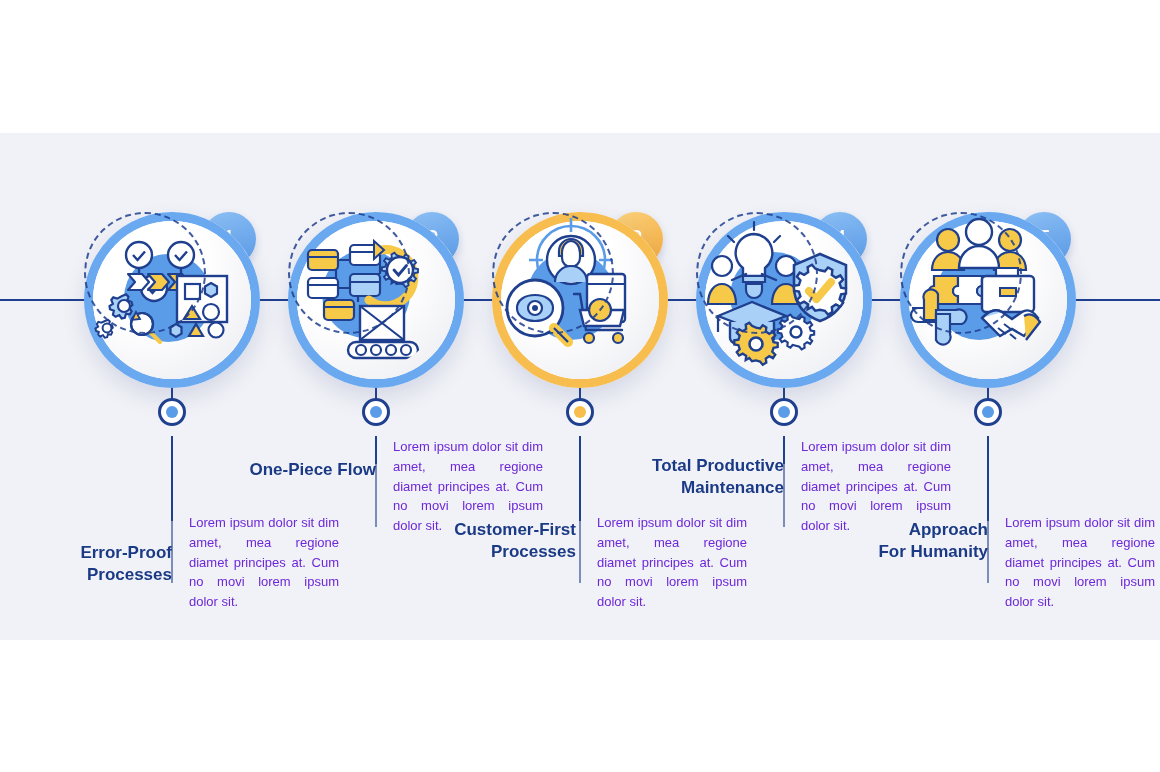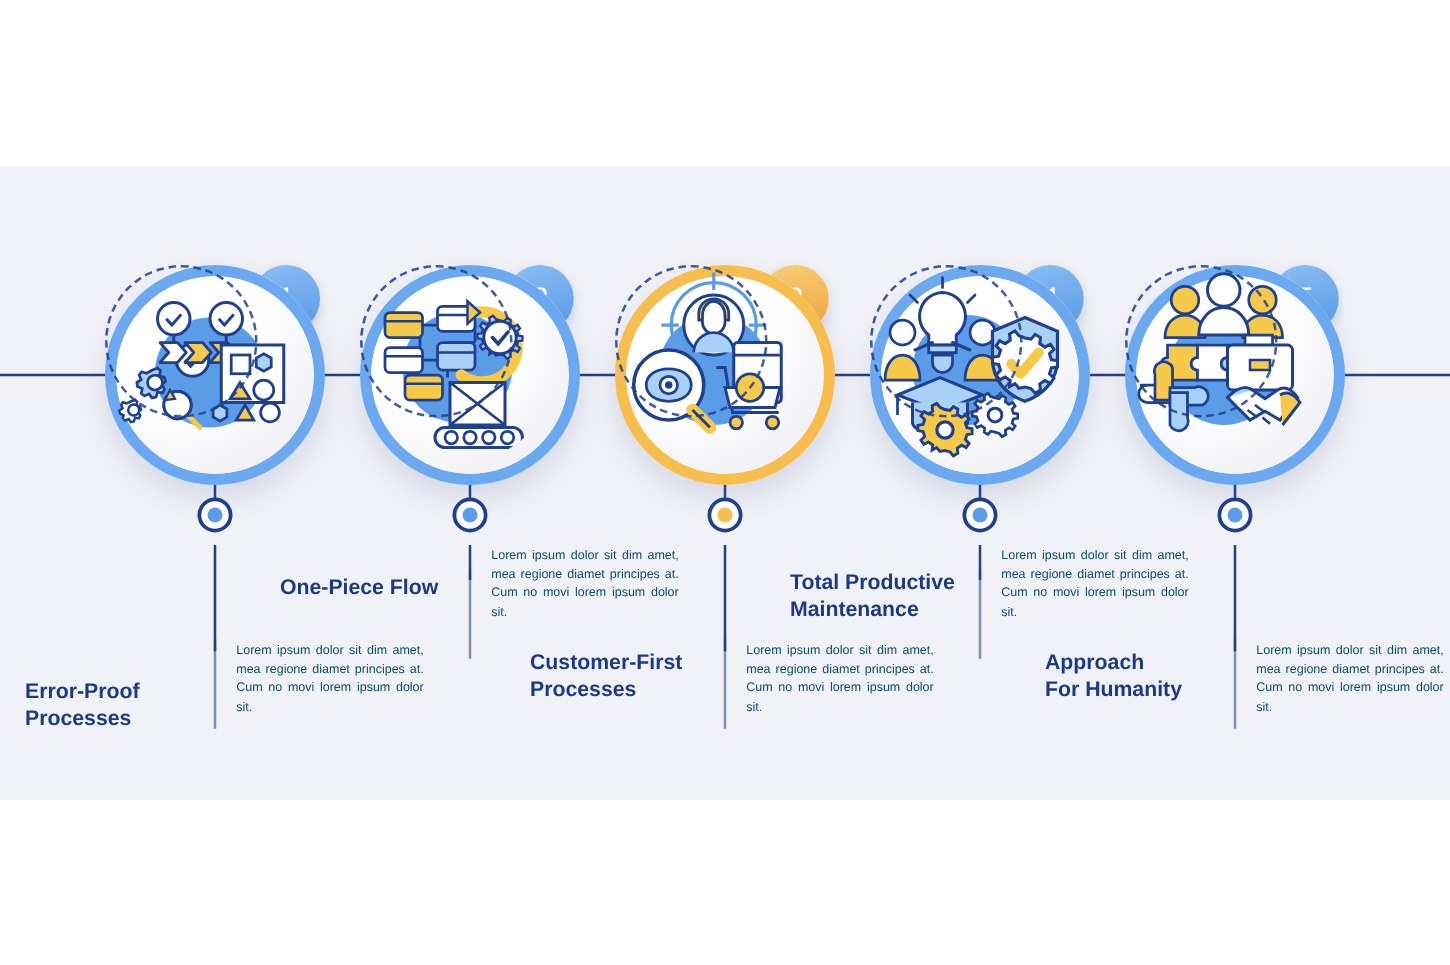--- a/index.html
+++ b/index.html
@@ -78,27 +78,27 @@
   .dot i{
     position:absolute;left:5px;top:5px;width:12px;height:12px;
     border-radius:50%;background:#5b9ce8;display:block;
   }
   .dot.accent i{background:#f7bd4e;}
 
   
   .label{
     position:absolute;
     font-size:17px;font-weight:bold;color:#1b3a86;
-    line-height:1.28;
+    line-height:1.28;text-align:right;
     white-space:pre-line;
   }
   .divider{position:absolute;width:2px;background:#1b3a86;opacity:.55;}
   .body-text{
     position:absolute;width:150px;
-    font-size:10px;line-height:1.52;color:#0c4a6e;
+    font-size:13px;line-height:1.52;color:#6d28d9;
     text-align:justify;
   }
 </style>
 </head>
 <body>
 
 <div class="stage">
 
   <div class="panel"></div>
   <div class="timeline-rule"></div>

